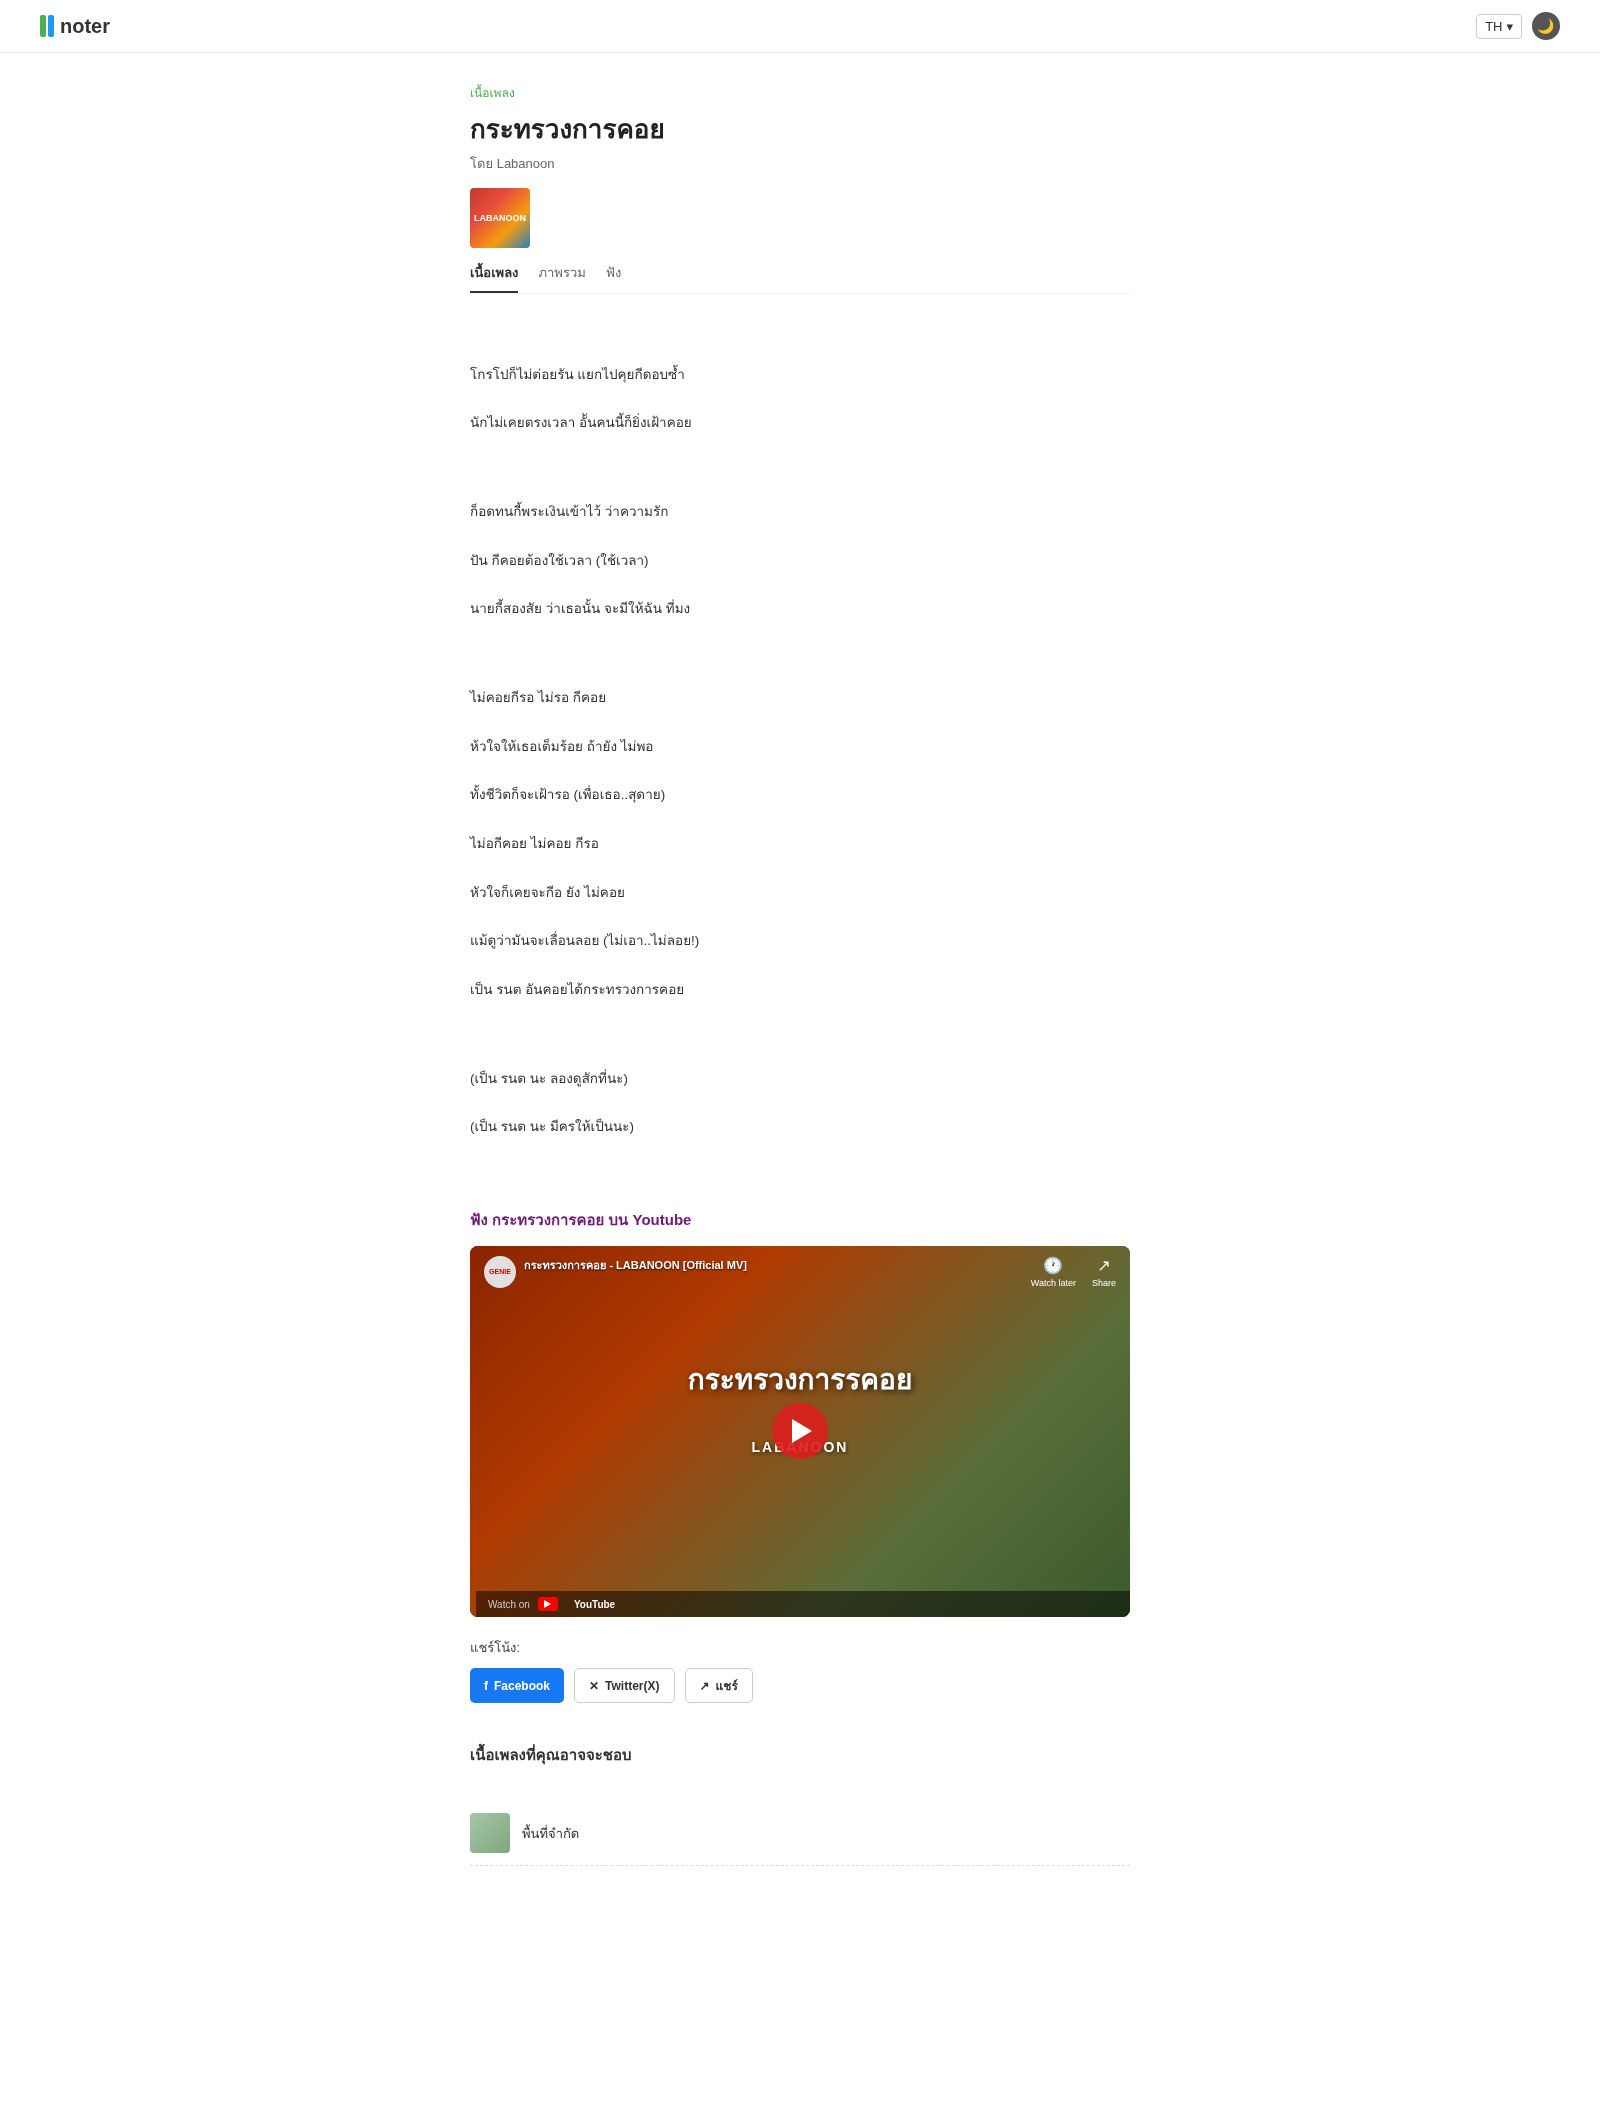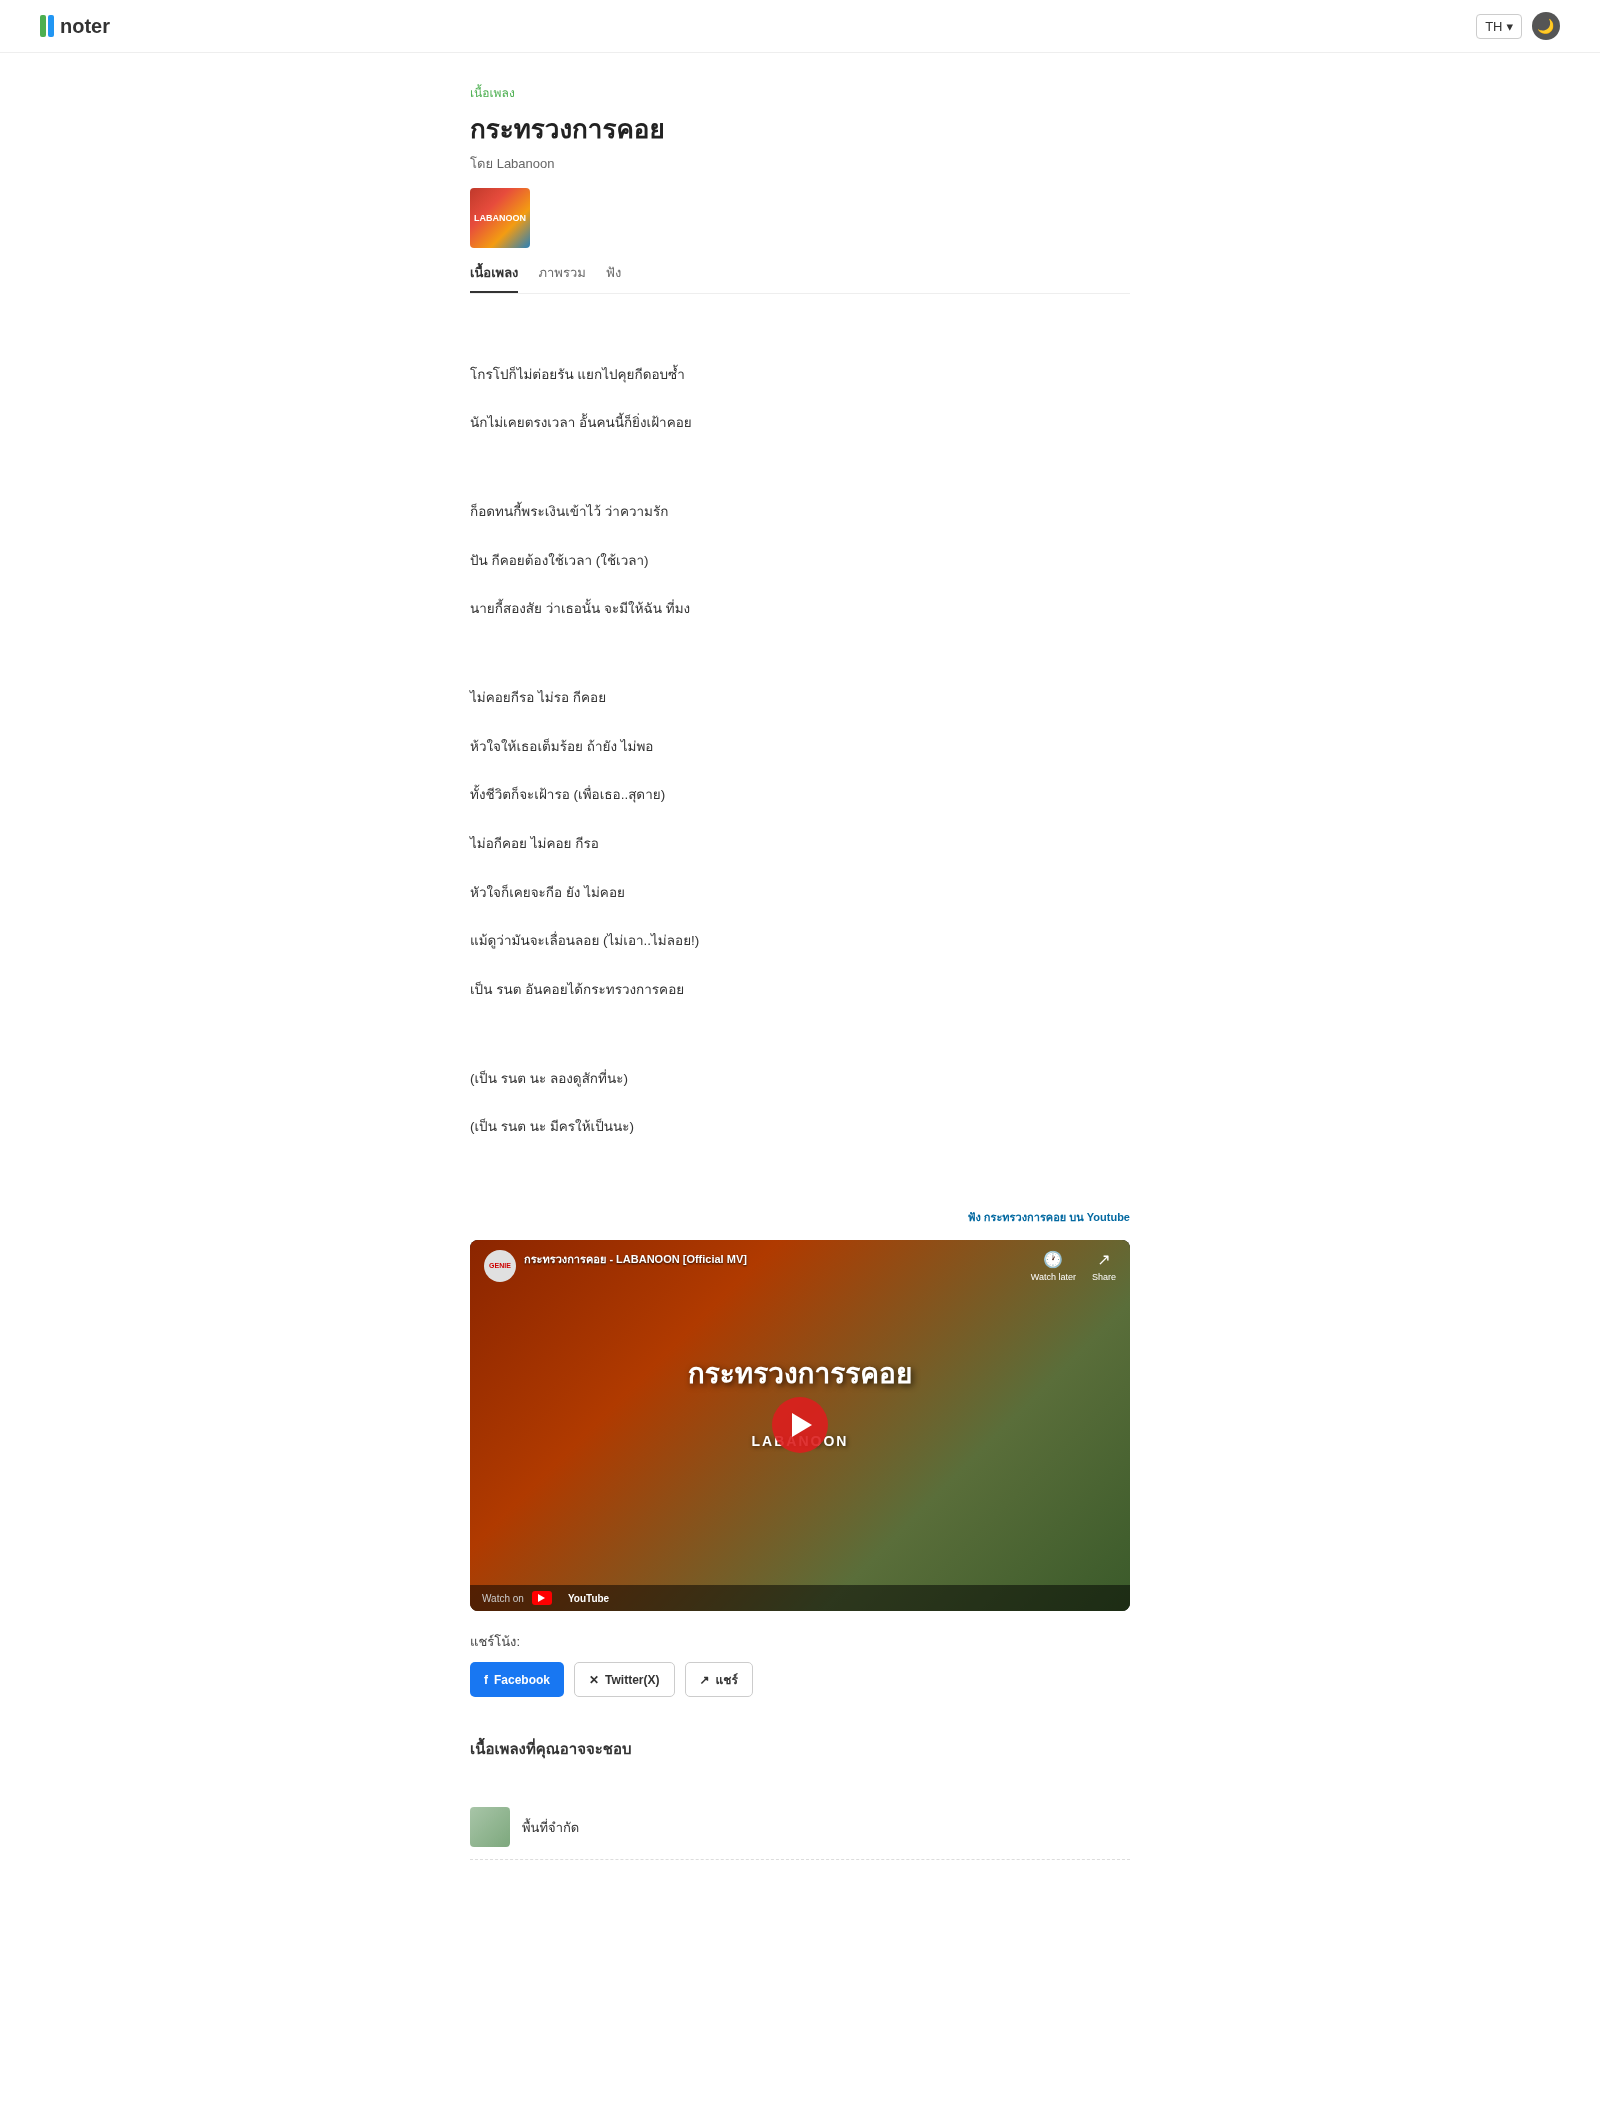--- a/index.html
+++ b/index.html
@@ -131,25 +131,24 @@
       font-size: 13.5px;
       line-height: 1.8;
       color: #333;
       white-space: pre-line;
     }
     .lyrics-section {
       margin-bottom: 16px;
     }
 
     .youtube-section-title {
-      font-size: 11px;
+      font-size: 15px;
       font-weight: 600;
-      color: #0369a1;
+      color: #701a75;
       margin: 28px 0 14px;
-      text-align: right;
     }
 
     
     .yt-embed {
       width: 100%;
       border-radius: 8px;
       overflow: hidden;
       position: relative;
       background: #000;
       aspect-ratio: 16/9;
@@ -255,21 +254,21 @@
       height: 0;
       border-top: 12px solid transparent;
       border-bottom: 12px solid transparent;
       border-left: 20px solid #fff;
       margin-left: 4px;
     }
 
     .yt-bottom-bar {
       position: absolute;
       bottom: 0;
-      left: 0;
+      left: 6px;
       right: 0;
       background: rgba(0,0,0,0.5);
       padding: 6px 12px;
       display: flex;
       align-items: center;
       gap: 8px;
     }
     .yt-watch-on {
       font-size: 10px;
       color: #ccc;

